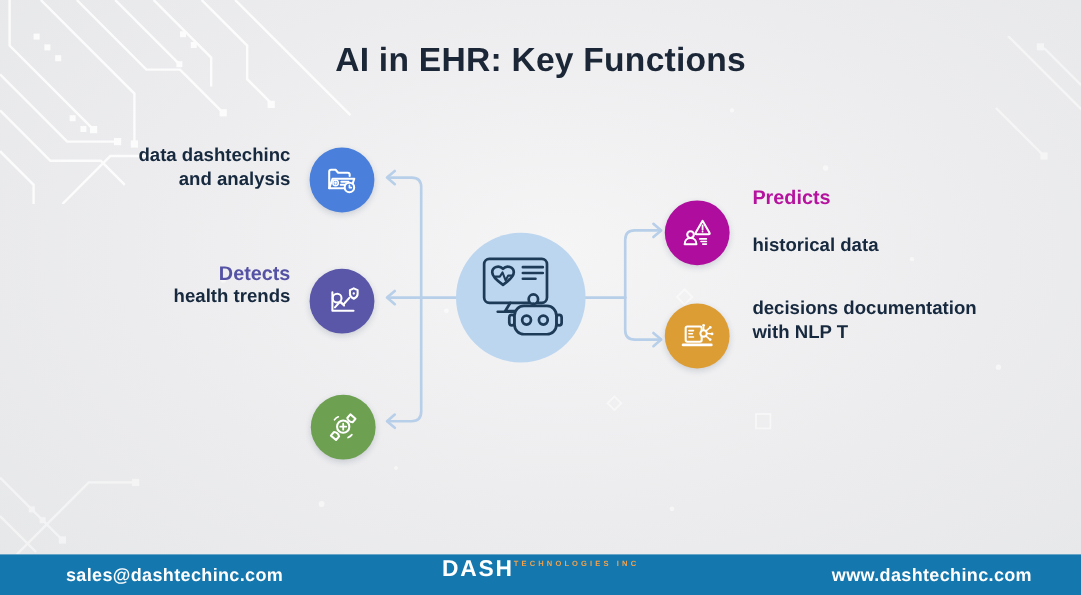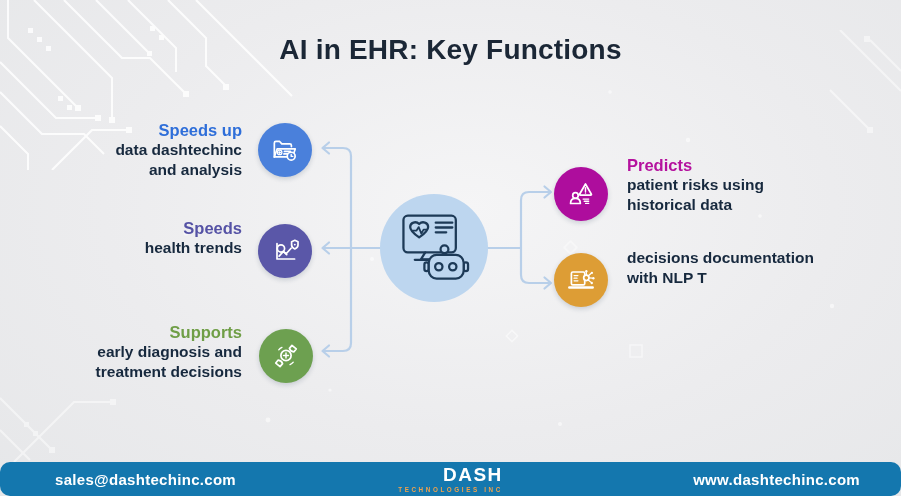--- a/index.html
+++ b/index.html
@@ -21,27 +21,27 @@
   .node-text{position:absolute;font-size:15.5px;line-height:20px;font-weight:700;}
   .node-text .kw{font-size:16.5px;font-weight:700;display:block;}
   .left-text{text-align:right;right:659px;width:230px;}
   .right-text{text-align:left;left:627px;width:250px;}
   .center-circle{
     position:absolute;left:380px;top:194px;width:108px;height:108px;border-radius:50%;
     display:flex;align-items:center;justify-content:center;
   }
   .footer{
     position:absolute;left:0;bottom:0;width:100%;height:34px;
-    display:flex;align-items:center;color:#ffffff;border-radius:10px;
+    display:flex;align-items:center;color:#ffffff;
   }
   .footer .email{position:absolute;left:55px;font-size:15px;font-weight:700;letter-spacing:.3px;}
   .footer .site{position:absolute;right:41px;font-size:15px;font-weight:700;letter-spacing:.3px;margin-left:40px;}
   .footer .logo{
     position:absolute;left:50%;transform:translateX(-50%);
-    display:flex;flex-direction:column;align-items:flex-end;line-height:1;top:3px;
+    display:flex;align-items:flex-start;line-height:1;top:3px;
   }
   .footer .logo .wordmark{font-size:19px;font-weight:700;letter-spacing:1.5px;}
   .footer .logo .sub{font-size:6.3px;letter-spacing:2.6px;margin-top:2.5px;font-weight:700;}
   svg{display:block;}
 </style>
 </head>
 <body>
 
 <div class="canvas">
 
@@ -137,56 +137,50 @@
       <path d="M67 61 v3"></path>
       <rect x="44" y="71.5" width="5" height="10" rx="2.5" fill="#bdd6ef"></rect>
       <rect x="89" y="71.5" width="5" height="10" rx="2.5" fill="#bdd6ef"></rect>
       <rect x="49" y="63" width="40" height="27" rx="9" fill="#bdd6ef"></rect>
       <circle cx="60.5" cy="76.5" r="4.2"></circle>
       <circle cx="76.5" cy="76.5" r="4.2"></circle>
     </svg>
   </div>
 
   <div class="node-text left-text" style="top:120px;">
-    <span class="kw" style="color: rgb(46, 110, 217);">Speeds up</span>
     <span style="color: rgb(23, 41, 62);">data dashtechinc</span><br>
     <span style="color: rgb(23, 41, 62);">and analysis</span>
   </div>
   <div class="node-circle" style="left: 258px; top: 123px; background: rgb(74, 128, 219); --c: #4a80db;">
     <svg width="32" height="32" viewBox="0 0 30 30" fill="none" stroke="#ffffff" stroke-width="1.6" stroke-linecap="round" stroke-linejoin="round">
       <path d="M5 21.5 V8.5 q0-1.5 1.5-1.5 h3.5 l2 2.3 h7.5 q1.5 0 1.5 1.5 v1"></path>
       <path d="M5 21.5 l2.6-7.5 h17 l-2.6 7.5 z"></path>
       <circle cx="10" cy="17.3" r="2.1" stroke-width="1.2"></circle>
       <path d="M10 16.4 v1.8 M9.1 17.3 h1.8" stroke-width="1"></path>
       <path d="M14.5 16.3 h5.5 M14 18.7 h4"></path>
       <circle cx="20.8" cy="20.8" r="3.7" fill="var(--c)"></circle>
       <path d="M20.8 19.2 v1.8 h1.5" stroke-width="1.3"></path>
     </svg>
   </div>
 
   <div class="node-text left-text" style="top:218px;">
-    <span class="kw" style="color: rgb(85, 82, 165);">Speeds</span>
+    <span class="kw" style="color: rgb(85, 82, 165);">Detects</span>
     <span style="color: rgb(23, 41, 62);">health trends</span><br>
   </div>
   <div class="node-circle" style="left: 258px; top: 224px; background: rgb(90, 87, 168); --c: #5a57a8;">
     <svg width="32" height="32" viewBox="0 0 30 30" fill="none" stroke="#ffffff" stroke-width="1.6" stroke-linecap="round" stroke-linejoin="round">
       <path d="M7.5 8 V22.5 H24"></path>
       <path d="M9.5 19.8 l3.8-4.2 2.8 2 4.6-5.2"></path>
       <circle cx="11.2" cy="12.6" r="3.4" fill="var(--c)"></circle>
       <path d="M13.6 15.2 l3 3.2"></path>
       <path d="M21.2 6.4 l3-1.4 3 1.4 v2.9 c0 2.3-3 3.8-3 3.8 s-3-1.5-3-3.8 z" fill="var(--c)"></path>
       <circle cx="24.2" cy="9" r="0.9" fill="#ffffff" stroke="none"></circle>
     </svg>
   </div>
 
-  <div class="node-text left-text" style="top:322px;">
-    <span class="kw" style="color: rgb(111, 158, 70);">Supports</span>
-    <span style="color: rgb(23, 41, 62);">early diagnosis and</span><br>
-    <span style="color: rgb(23, 41, 62);">treatment decisions</span>
-  </div>
   <div class="node-circle" style="left: 259px; top: 329px; background: rgb(109, 160, 80); --c: #6da050;">
     <svg width="32" height="32" viewBox="0 0 30 30" fill="none" stroke="#ffffff" stroke-width="1.6" stroke-linecap="round" stroke-linejoin="round">
       <circle cx="15" cy="14.6" r="4.8"></circle>
       <path d="M15 12.3 v4.6 M12.7 14.6 h4.6" stroke-width="1.4"></path>
       <path d="M20.6 5 l4 3.4 -2.3 2.8 c-2-0.2-3.6-1.5-4.1-3.4 z"></path>
       <path d="M9.4 25 l-4-3.4 2.3-2.8 c2 0.2 3.6 1.5 4.1 3.4 z"></path>
       <path d="M8.2 9.2 c0.8-1 1.8-1.8 3-2.3" stroke-width="1.3"></path>
       <path d="M21.8 20.8 c-0.8 1-1.8 1.8-3 2.3" stroke-width="1.3"></path>
     </svg>
   </div>
@@ -196,21 +190,21 @@
       <path d="M19.2 5.6 l5.4 9.4 q0.6 1.1-0.7 1.1 h-9.4 q-1.3 0-0.7-1.1 z"></path>
       <path d="M19.2 9.2 v3.4" stroke-width="1.4"></path>
       <circle cx="19.2" cy="14.1" r="0.7" fill="#ffffff" stroke="none"></circle>
       <circle cx="9.8" cy="16.4" r="2.6" fill="var(--c)"></circle>
       <path d="M5.2 23.9 c0-3.1 2-4.8 4.6-4.8 s4.6 1.7 4.6 4.8 z" fill="var(--c)"></path>
       <path d="M17 19.8 h5.2 M18 21.8 h4.2 M19.3 23.8 h2.9" stroke-width="1.3"></path>
     </svg>
   </div>
   <div class="node-text right-text" style="top:155px;">
     <span class="kw" style="color: rgb(181, 18, 158);">Predicts</span>
-    <span style="color: rgb(23, 41, 62);">patient risks using</span><br>
+    <br>
     <span style="color: rgb(23, 41, 62); text-align: center;">historical data</span>
   </div>
 
   <div class="node-circle" style="left: 554px; top: 253px; background: rgb(221, 157, 53); --c: #dd9d35;">
     <svg width="32" height="32" viewBox="0 0 30 30" fill="none" stroke="#ffffff" stroke-width="1.6" stroke-linecap="round" stroke-linejoin="round">
       <rect x="6" y="7.5" width="12.5" height="12" rx="1.3"></rect>
       <path d="M4 22 h22" stroke-width="2.2"></path>
       <path d="M8.5 10.8 h3.6 M8.5 13.3 h2.8 M8.5 15.8 h3.6" stroke-width="1.2"></path>
       <circle cx="20" cy="13" r="2.5" fill="var(--c)"></circle>
       <path d="M21.7 11.2 L24.3 9 M22.5 13.1 L25.6 13.3 M21.7 14.9 L24.2 17 M20 10.5 V7.8" stroke-width="1.2"></path>

